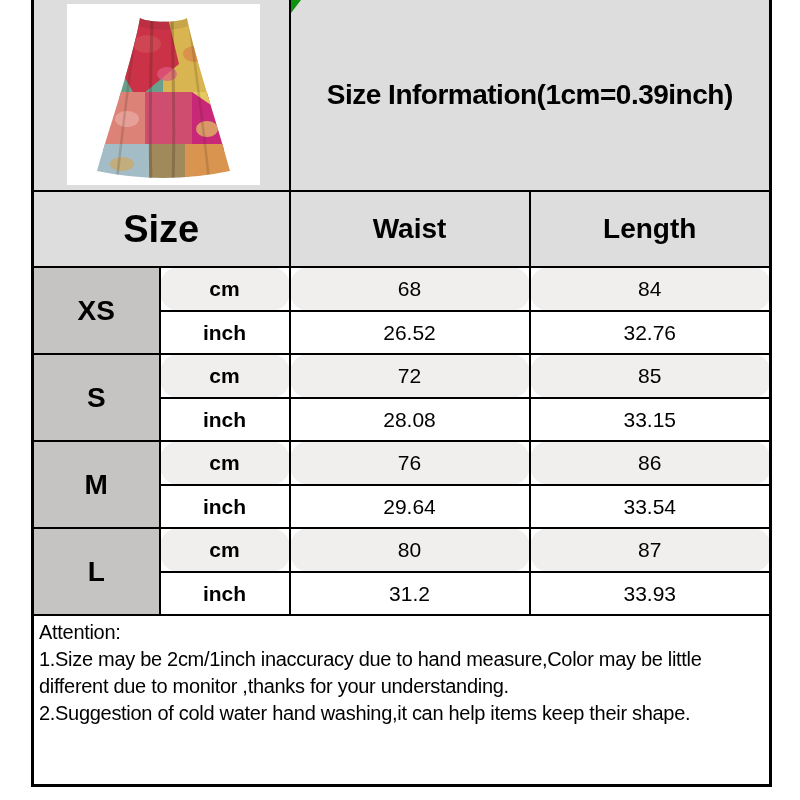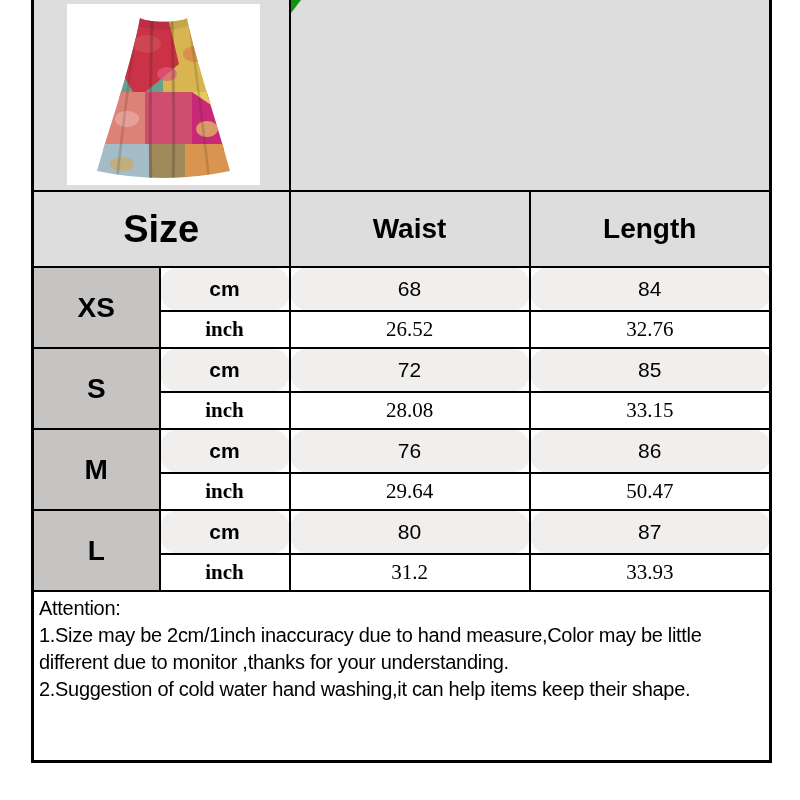--- a/index.html
+++ b/index.html
@@ -68,21 +68,21 @@
   }
 
   .hdr-row { height: 76px; }
   .hdr-size { font-size: 38px; font-weight: bold; }
   .hdr-col  { font-size: 28px; font-weight: bold; }
 
   .sz-label { font-size: 28px; font-weight: bold; }
   .unit     { font-size: 21px; font-weight: bold; }
   .val      { font-size: 21px; font-weight: normal; }
   tr.r-cm   { height: 44px; }
-  tr.r-inch { height: 37px; font-family: Liberation Serif, serif; }
+  tr.r-inch { height: 43px; }
 
   .attention-cell {
     height: 162px;
     text-align: left !important;
     vertical-align: top !important;
     padding: 3px 5px !important;
   }
   .attention-cell .att-line {
     font-size: 20px;
     line-height: 27px;
@@ -133,20 +133,21 @@
               <path d="M105,15 C106,60 108,120 106,178" stroke="rgba(60,40,20,0.25)" stroke-width="3" fill="none"></path>
               <path d="M122,16 C128,60 136,120 142,176" stroke="rgba(60,40,20,0.18)" stroke-width="2.5" fill="none"></path>
               <path d="M70,16 C64,60 56,120 50,176" stroke="rgba(60,40,20,0.18)" stroke-width="2.5" fill="none"></path>
             </g>
             <path d="M73,14 C82,19 111,19 120,14 L121,22 C110,27 83,27 72,22 Z" fill="rgba(0,0,0,0.08)"></path>
           </svg>
         </div>
       </td>
       <td colspan="2" class="bg-gray title-cell">
         <span class="corner-triangle"></span>
+        <span class="title-text">Size Information(1cm=0.39inch)</span>
       </td>
     </tr>
 
     <tr class="hdr-row">
       <th colspan="2" class="bg-gray hdr-size">Size</th>
       <th class="bg-gray hdr-col">Waist</th>
       <th class="bg-gray hdr-col">Length</th>
     </tr>
 
     <tr class="r-cm">
@@ -175,21 +176,21 @@
 
     <tr class="r-cm">
       <td rowspan="2" class="bg-dgray sz-label">M</td>
       <td class="bg-cm unit">cm</td>
       <td class="bg-cm val">76</td>
       <td class="bg-cm val">86</td>
     </tr>
     <tr class="r-inch">
       <td class="bg-white unit">inch</td>
       <td class="bg-white val">29.64</td>
-      <td class="bg-white val">50.47</td>
+      <td class="bg-white val">33.54</td>
     </tr>
 
     <tr class="r-cm">
       <td rowspan="2" class="bg-dgray sz-label">L</td>
       <td class="bg-cm unit">cm</td>
       <td class="bg-cm val">80</td>
       <td class="bg-cm val">87</td>
     </tr>
     <tr class="r-inch">
       <td class="bg-white unit">inch</td>

